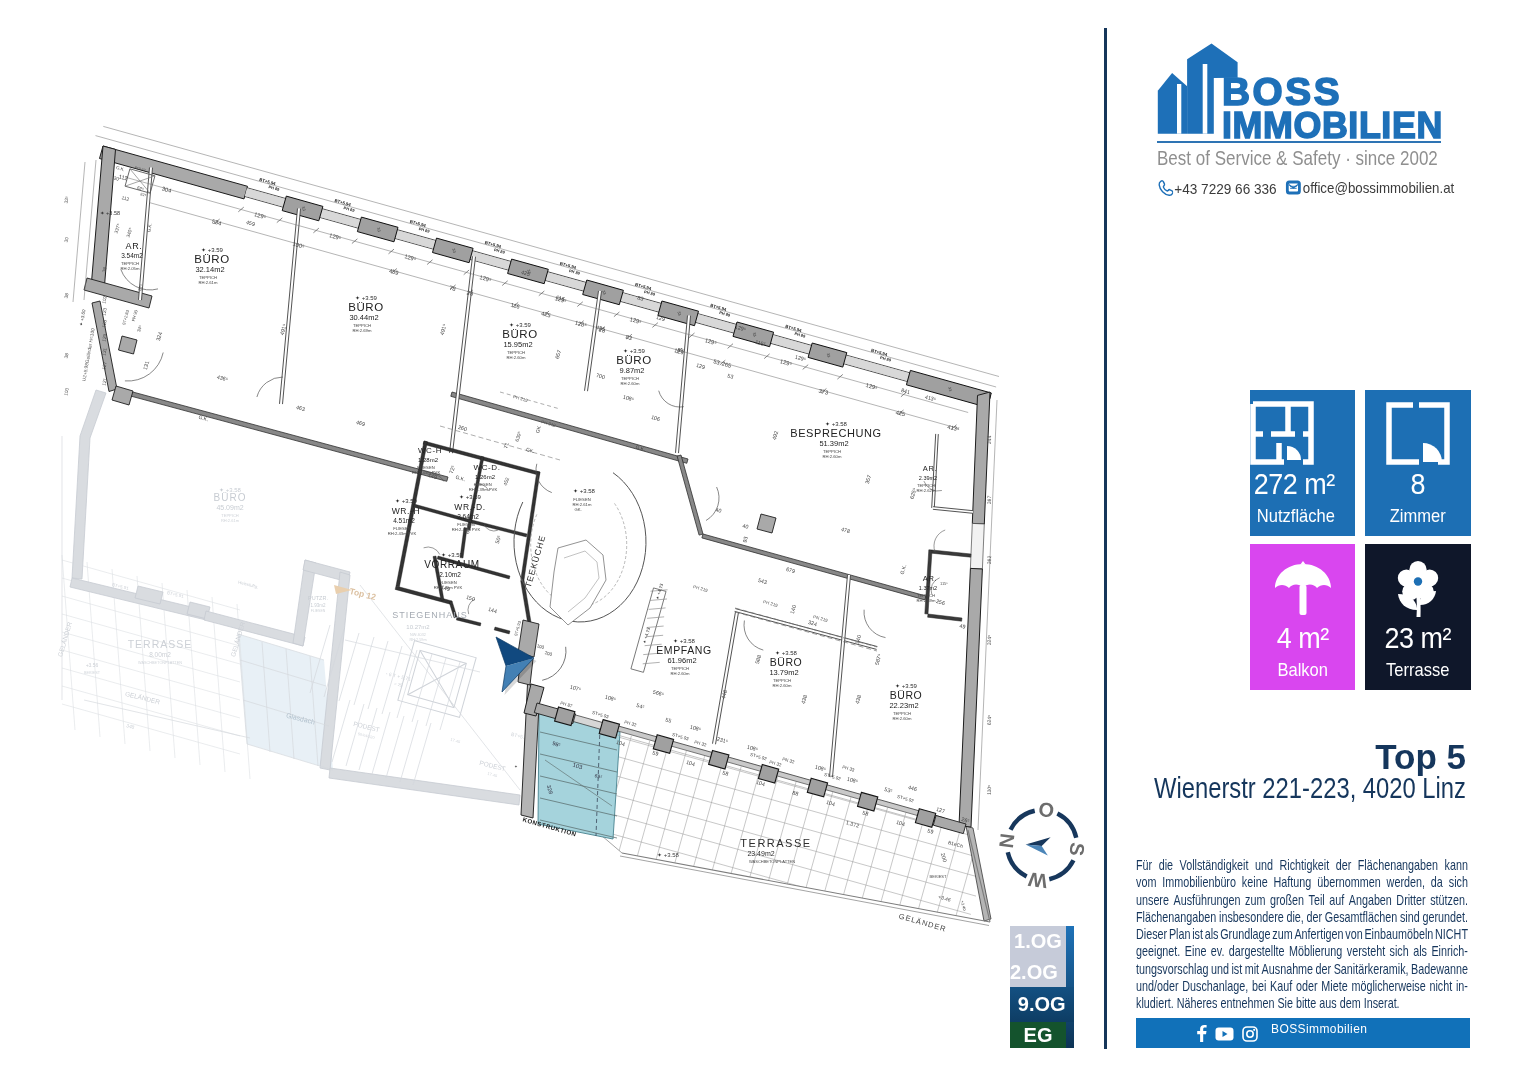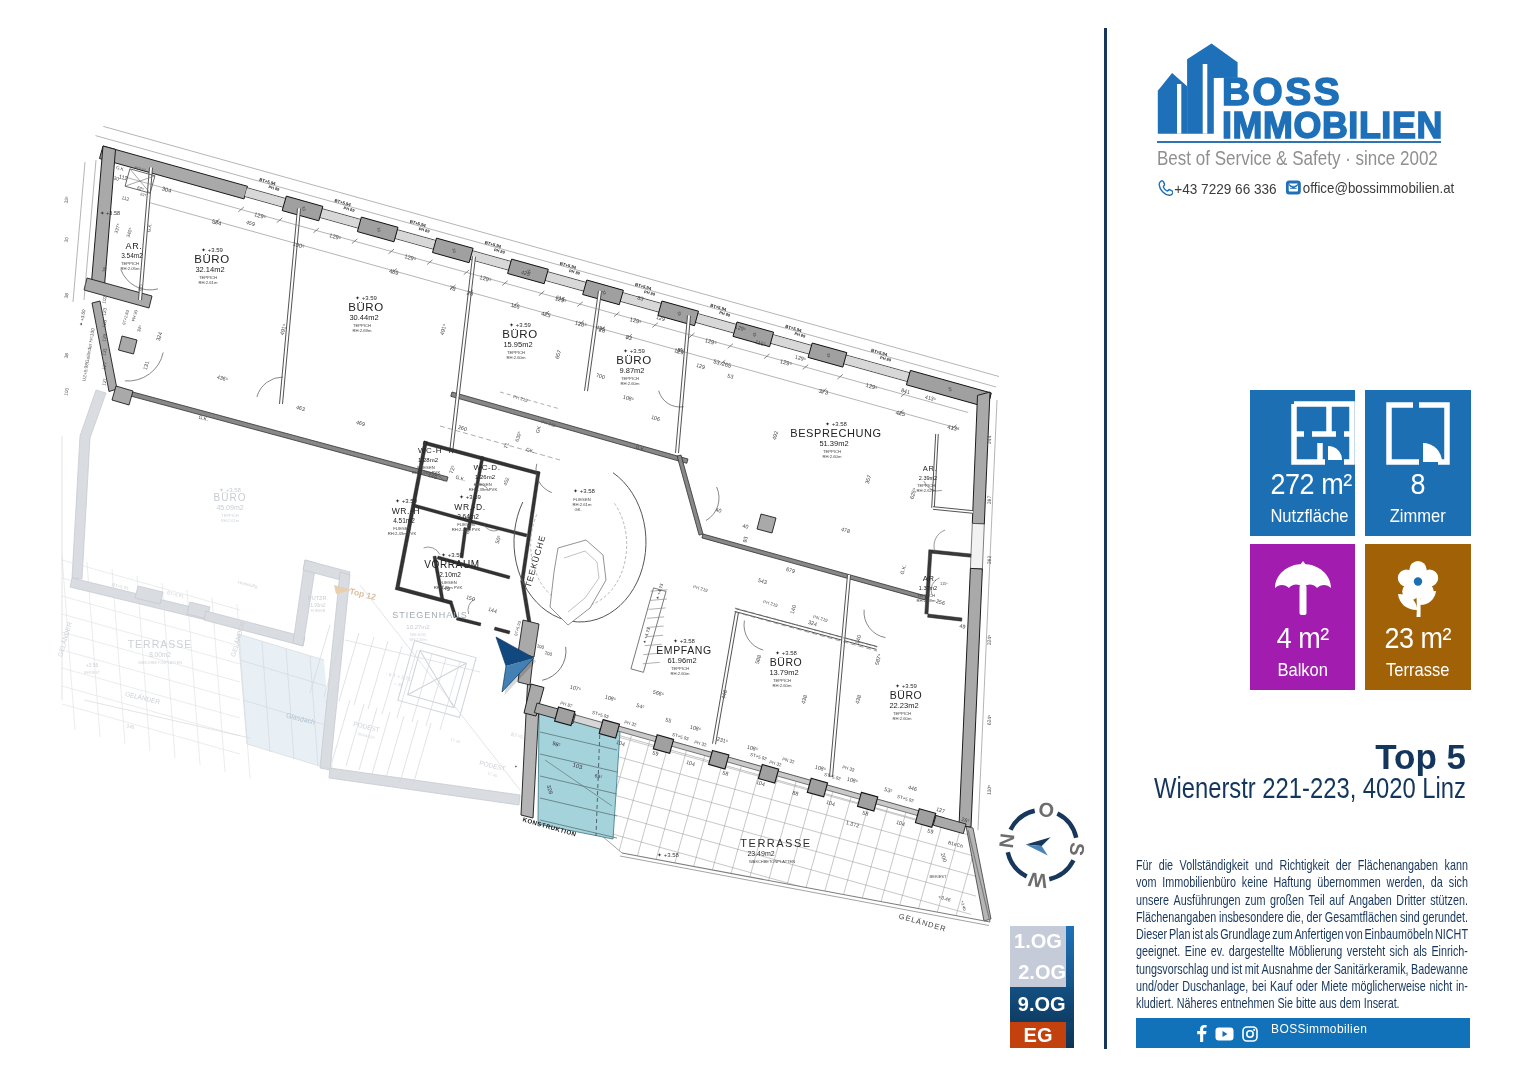--- a/index.html
+++ b/index.html
@@ -775,21 +775,21 @@
 <div class="abs" style="left:1157px;top:179px;font-size:14.3px;color:#3b3b3b;white-space:nowrap;transform:scaleX(0.95);transform-origin:left top"><svg width="17" height="18" viewBox="0 0 17 18" style="vertical-align:-3px">
       <path d="M4.2,2.2 C5.2,1.5 6.3,1.8 6.8,2.8 L7.8,4.8 C8.2,5.6 7.9,6.3 7.2,6.9 C6.6,7.4 6.5,7.7 6.9,8.5 C7.6,9.9 8.7,11 10.1,11.7 C10.9,12.1 11.2,12 11.7,11.4 C12.3,10.7 13,10.4 13.8,10.8 L15.8,11.8 C16.8,12.3 17,13.4 16.4,14.4 C15.6,15.7 14.3,16.5 12.8,16.3 C7.6,15.6 3,11 2.3,5.8 C2.1,4.3 2.9,3 4.2,2.2 Z" fill="none" stroke="#1e70b8" stroke-width="1.5"></path>
     </svg> +43 7229 66 336</div>
 <div class="abs" style="left:1285px;top:179px;font-size:14.3px;color:#3b3b3b;white-space:nowrap;transform:scaleX(0.93);transform-origin:left top"><svg width="18" height="17" viewBox="0 0 18 17" style="vertical-align:-3px">
       <rect x="1" y="1.5" width="16" height="14" rx="3.5" fill="#1e70b8"></rect>
       <rect x="4" y="4.5" width="10" height="8" rx="1" fill="#fff"></rect>
       <path d="M4,5.5 L9,9 L14,5.5" fill="none" stroke="#1e70b8" stroke-width="1.2"></path>
       <path d="M5.5,7.3 L12.5,7.3 M5.5,9.3 L12.5,9.3" stroke="#1e70b8" stroke-width="1"></path>
     </svg> office@bossimmobilien.at</div>
 
-<div style="position:absolute;left:1250px;top:389.5px;width:105.4px;height:146.3px;background:#1d6fb4;text-align:right">
+<div style="position:absolute;left:1250px;top:389.5px;width:105.4px;height:146.3px;background:#1d6fb4;text-align:left">
 <div style="margin-top:11px;height:66px"><svg width="64" height="64" viewBox="0 0 64 64">
         <g stroke="#fff" stroke-width="5.5" fill="none">
 <path d="M3,3 L61,3 L61,61 L53,61 M34,61 L3,61 L3,3"></path>
 <path d="M38,5 L38,31"></path>
 <path d="M3,33 L13,33 M21,33 L45,33 M53,33 L61,33"></path>
 <path d="M29,42 L29,59"></path>
         </g>
 <path d="M37,59 L37,45 A14,14 0 0 1 51,59 Z" fill="#fff"></path>
       </svg></div>
 <div style="color:#fff;font-size:29px;margin-top:1px;transform:scaleX(0.93);letter-spacing:-0.5px">272 m²</div>
@@ -801,31 +801,31 @@
         <g stroke="#fff" stroke-width="5.5" fill="none">
 <path d="M33,4 L61,4 L61,61 L52,61"></path>
 <path d="M27,4 L3,4 L3,61 L33,61"></path>
         </g>
 <path d="M37,61 L37,42 A19,19 0 0,1 56,61 Z" fill="#fff"></path>
       </svg></div>
 <div style="color:#fff;font-size:29px;margin-top:1px;transform:scaleX(0.93);letter-spacing:-0.5px">8</div>
 <div style="color:#fff;font-size:19px;margin-top:4px;transform:scaleX(0.87)">Zimmer</div>
 </div>
 
-<div style="position:absolute;left:1250px;top:543.8px;width:105.4px;height:146.3px;background:#a21caf;text-align:center">
+<div style="position:absolute;left:1250px;top:543.8px;width:105.4px;height:146.3px;background:#d946ef;text-align:center">
 <div style="margin-top:11px;height:66px"><svg width="66" height="66" viewBox="0 0 66 66">
 <path d="M33,6 L36,10 L33,9 L30,10 Z" fill="#fff"></path>
 <path d="M33,9 C17,9 5,20 5,33 C9,29 15,29 19,33 C22,29 29,28 33,33 C37,28 44,29 47,33 C51,29 57,29 61,33 C61,20 49,9 33,9 Z" fill="#fff"></path>
 <rect x="29.5" y="30" width="7" height="30" rx="2" fill="#fff"></rect>
       </svg></div>
 <div style="color:#fff;font-size:29px;margin-top:1px;transform:scaleX(0.93);letter-spacing:-0.5px">4 m²</div>
 <div style="color:#fff;font-size:19px;margin-top:4px;transform:scaleX(0.87)">Balkon</div>
 </div>
 
-<div style="position:absolute;left:1365.3px;top:543.8px;width:105.4px;height:146.3px;background:#a16207;text-align:center">
+<div style="position:absolute;left:1365.3px;top:543.8px;width:105.4px;height:146.3px;background:#0f172a;text-align:center">
 <div style="margin-top:11px;height:66px"><svg width="66" height="66" viewBox="0 0 66 66">
         <g fill="#fff">
 <circle cx="33" cy="14.5" r="8.6"></circle>
           <circle cx="21.4" cy="23" r="8.6"></circle>
           <circle cx="44.6" cy="23" r="8.6"></circle>
 <circle cx="25.8" cy="36.5" r="8.6"></circle>
           <circle cx="40.2" cy="36.5" r="8.6"></circle>
 <circle cx="33" cy="26.5" r="9"></circle>
         </g>
         <circle cx="33" cy="26.5" r="4.2" fill="#1d6fb4"></circle>
@@ -868,23 +868,23 @@
     <div style="display:flex;justify-content:space-between;white-space:pre"><span>Dieser</span><span>Plan</span><span>ist</span><span>als</span><span>Grundlage</span><span>zum</span><span>Anfertigen</span><span>von</span><span>Einbaumöbeln</span><span>NICHT</span></div>
     <div style="display:flex;justify-content:space-between;white-space:pre"><span>geeignet.</span><span>Eine</span><span>ev.</span><span>dargestellte</span><span>Möblierung</span><span>versteht</span><span>sich</span><span>als</span><span>Einrich-</span></div>
     <div style="display:flex;justify-content:space-between;white-space:pre"><span>tungsvorschlag</span><span>und</span><span>ist</span><span>mit</span><span>Ausnahme</span><span>der</span><span>Sanitärkeramik,</span><span>Badewanne</span></div>
     <div style="display:flex;justify-content:space-between;white-space:pre"><span>und/oder</span><span>Duschanlage,</span><span>bei</span><span>Kauf</span><span>oder</span><span>Miete</span><span>möglicherweise</span><span>nicht</span><span>in-</span></div>
     <div style="white-space:pre">kludiert. Näheres entnehmen Sie bitte aus dem Inserat.</div>
 </div>
 
 <div class="abs" style="left:1066px;top:926px;width:7.5px;height:122px;background:linear-gradient(#1e72b8,#0d3455)"></div>
 <div class="abs" style="left:1010px;top:926px;width:56px;height:61px;background:#c6cbd9"></div>
 <div class="abs" style="left:1010px;top:926px;width:56px;height:30.5px;color:#fff;font-size:20px;font-weight:bold;text-align:center;line-height:31px">1.OG</div>
-<div class="abs" style="left:1010px;top:956.5px;width:56px;height:30.5px;color:#fff;font-size:20px;font-weight:bold;text-align:right;line-height:31px">2.OG</div>
+<div class="abs" style="left:1010px;top:956.5px;width:56px;height:30.5px;color:#fff;font-size:20px;font-weight:bold;text-align:left;line-height:31px">2.OG</div>
 <div class="abs" style="left:1010px;top:987px;width:63.5px;height:34.5px;background:linear-gradient(#135082,#0e3d64);color:#fff;font-size:20px;font-weight:bold;text-align:center;line-height:34px">9.OG</div>
-<div class="abs" style="left:1010px;top:1021.5px;width:56px;height:26px;background:#c2410c;color:#fff;font-size:20px;font-weight:bold;text-align:center;line-height:26px">EG</div>
+<div class="abs" style="left:1010px;top:1021.5px;width:56px;height:26px;background:#14532d;color:#fff;font-size:20px;font-weight:bold;text-align:center;line-height:26px">EG</div>
 
 <div class="abs" style="left:1136px;top:1018px;width:334px;height:30px;background:#1171b9"></div>
 <div class="abs" style="left:1196px;top:1025px"><svg width="11" height="17" viewBox="0 0 11 17">
       <path d="M7.2,17 L7.2,9.2 L10,9.2 L10.5,6 L7.2,6 L7.2,4.1 C7.2,3.1 7.6,2.5 8.8,2.5 L10.6,2.5 L10.6,0.1 C10.2,0.05 9.2,0 8.2,0 C5.8,0 4.1,1.4 4.1,3.9 L4.1,6 L1.2,6 L1.2,9.2 L4.1,9.2 L4.1,17 Z" fill="#fff"></path>
     </svg></div>
 <div class="abs" style="left:1215px;top:1027px"><svg width="19" height="14" viewBox="0 0 19 14">
       <rect x="0.5" y="0.5" width="18" height="13" rx="3.2" fill="#fff"></rect>
       <path d="M7.5,4 L12.5,7 L7.5,10 Z" fill="#1171b9"></path>
     </svg></div>
 <div class="abs" style="left:1242px;top:1026px"><svg width="16" height="16" viewBox="0 0 16 16">

